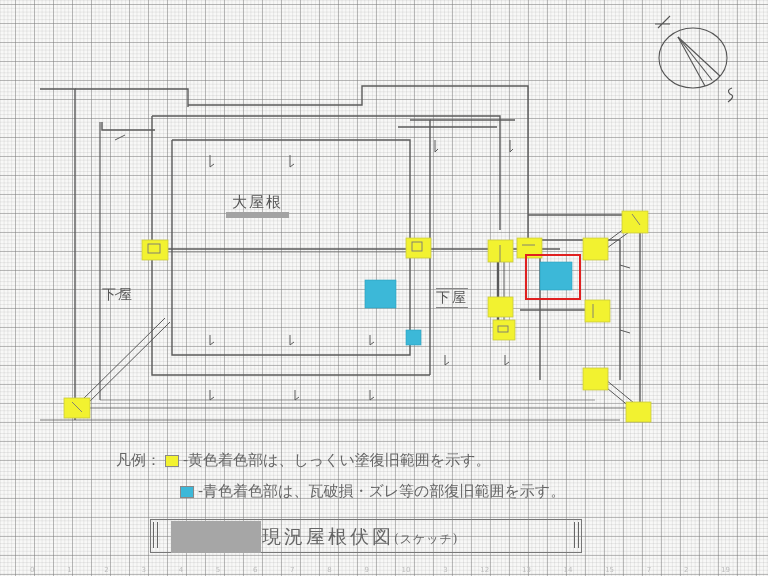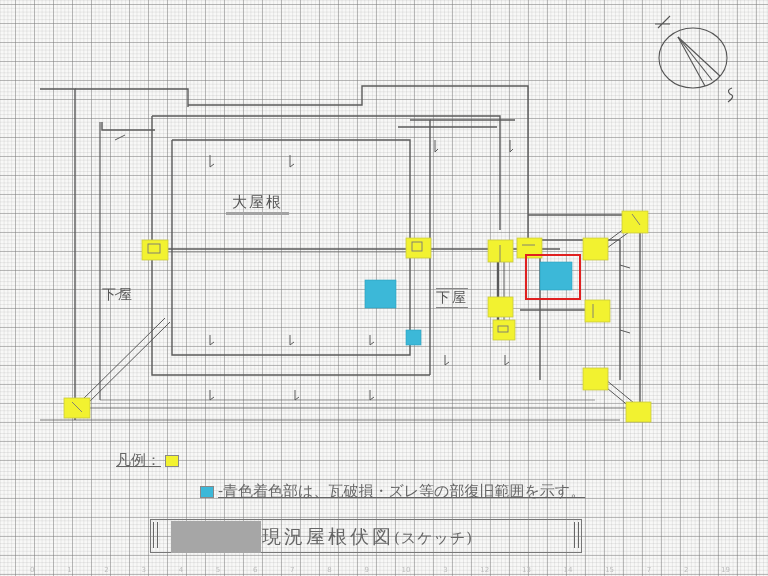--- a/index.html
+++ b/index.html
@@ -19,36 +19,36 @@
     background-size: 19px 19px, 19px 19px, 3.8px 3.8px, 3.8px 3.8px;
     background-position: 15px 4px, 15px 4px, 15px 4px, 15px 4px;
   }
   svg.drawing { position: absolute; left: 0; top: 0; }
   .label {
     position: absolute; color: #555; font-family: "DejaVu Serif", serif;
     white-space: nowrap; letter-spacing: 2px;
   }
   .legend-row {
     position: absolute; display: flex; align-items: center; gap: 4px;
-    color: #666; font-size: 15px; font-family: "DejaVu Serif", serif; white-space: nowrap; text-decoration: underline;
+    color: #666; font-size: 15px; font-family: "DejaVu Serif", serif; white-space: nowrap;
   }
   .swatch { width: 12px; height: 10px; display: inline-block; border: 1px solid #888; }
   .title-frame {
     position: absolute; left: 150px; top: 519px; width: 430px; height: 32px;
     border: 1px solid #777;
   }
   .title-frame::before, .title-frame::after {
     content: ""; position: absolute; top: 2px; width: 3px; height: 26px;
     border-left: 1px solid #666; border-right: 1px solid #666;
   }
   .title-frame::before { left: 2px; }
   .title-frame::after { right: 2px; }
   .redact { position: absolute; left: 171px; top: 521px; width: 90px; height: 32px; background: #a6a6a6; }
   .title-text { position: absolute; left: 262px; top: 524px; font-size: 19px; color: #666; font-family: "DejaVu Serif", serif; letter-spacing: 3px; }
-  .title-sub { font-size: 15px; letter-spacing: 1px; }
+  .title-sub { font-size: 12px; letter-spacing: 1px; }
   .scale-row { position: absolute; left: 30px; top: 566px; width: 700px; display: flex; justify-content: space-between; color: #bbb; font-size: 7px; }
 </style>
 </head>
 <body>
 
 <div class="paper"></div>
 
 <svg class="drawing" width="768" height="576" viewBox="0 0 768 576">
   <g stroke="#5a5a5a" stroke-width="1.4" fill="none">
 
@@ -134,29 +134,30 @@
   <g stroke="#555" stroke-width="1.1" fill="none">
     <ellipse cx="693" cy="58" rx="34" ry="30"></ellipse>
     <line x1="678" y1="37" x2="705" y2="86"></line>
     <line x1="678" y1="37" x2="712" y2="80"></line>
     <line x1="678" y1="37" x2="720" y2="76"></line>
     <path d="M655,24 l15,0 M658,28 l12,-12"></path>
     <path d="M732,88 q-6,2 -2,6 q6,2 -2,8"></path>
   </g>
 </svg>
 
-<div class="label" style="left:226px; top:193px; font-size:15px; border-bottom:3px solid #a3a3a3; padding:0 6px;">大屋根</div>
+<div class="label" style="left:226px; top:193px; font-size:15px; border-bottom:6px solid #a3a3a3; padding:0 6px;">大屋根</div>
 <div class="label" style="left:102px; top:286px; font-size:14px;">下屋</div>
 <div class="label" style="left:436px; top:288px; font-size:14px; border-top:1px solid #888; border-bottom:1px solid #888;">下屋</div>
 
 <div class="legend-row" style="left:116px; top:451px;">
   <span>凡例：</span>
   <span class="swatch" style="background:#f2f230;"></span>
+  <span>-黄色着色部は、しっくい塗復旧範囲を示す。</span>
 </div>
-<div class="legend-row" style="left:200px; top:482px;text-align:right;">
+<div class="legend-row" style="left:180px; top:482px;text-align:right;">
   <span class="swatch" style="background:#3cb8d8;"></span>
   <span>-青色着色部は、瓦破損・ズレ等の部復旧範囲を示す。</span>
 </div>
 
 <div class="title-frame"></div>
 <div class="redact"></div>
 <div class="title-text">
   <span>現況屋根伏図</span><span class="title-sub">(スケッチ)</span>
 </div>
 

